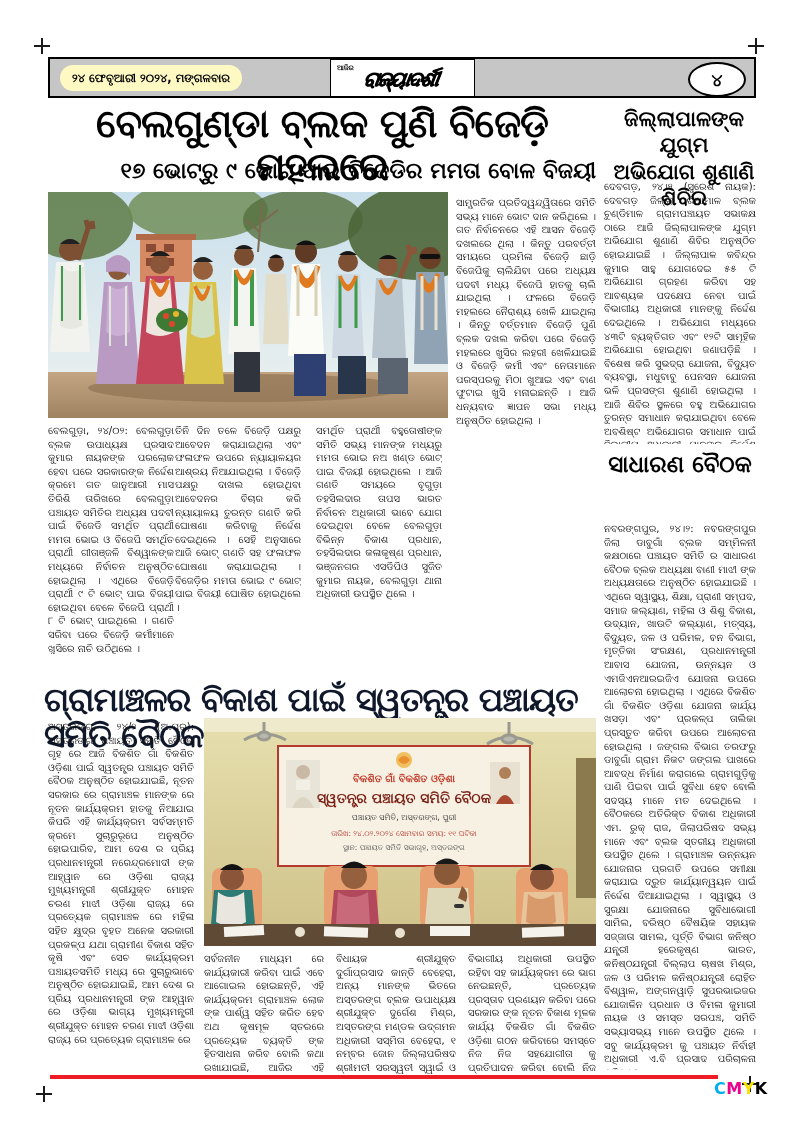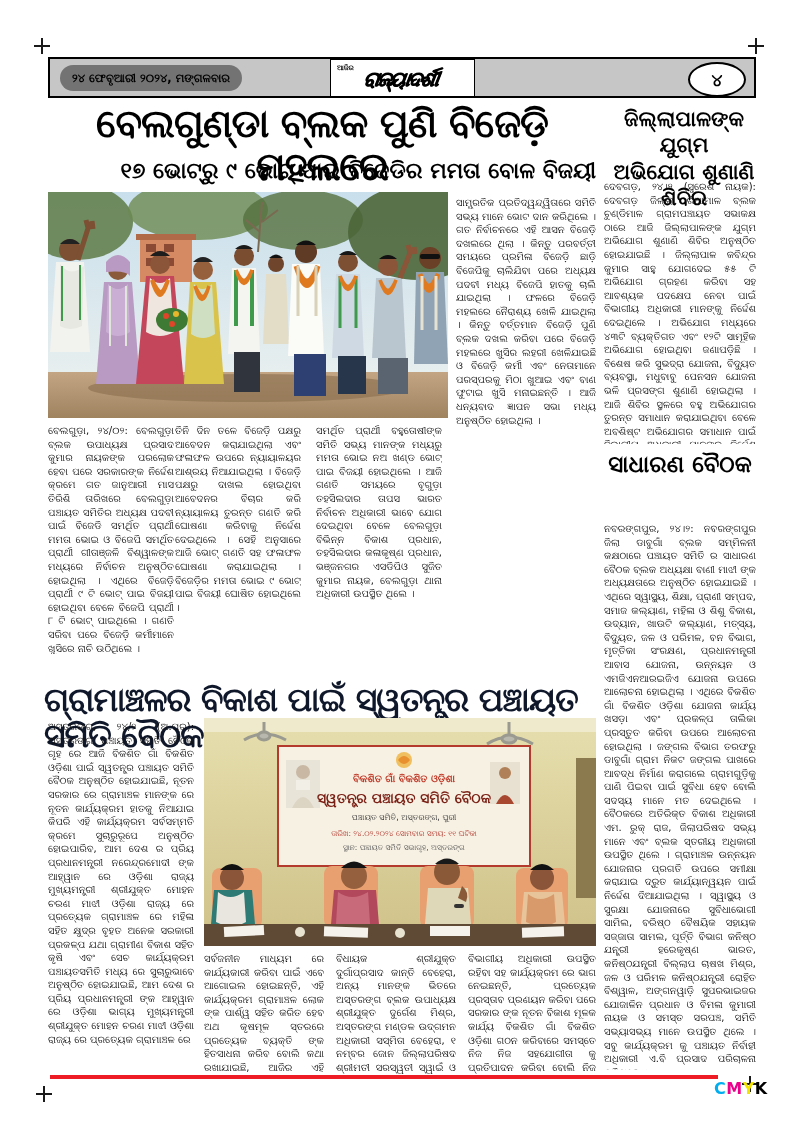--- a/index.html
+++ b/index.html
@@ -12,21 +12,21 @@
   .crop{position:absolute;width:16px;height:16px;}
   .crop:before,.crop:after{content:"";position:absolute;background:#1a1a1a;}
   .crop:before{left:7px;top:0;width:2px;height:16px;}
   .crop:after{left:0;top:7px;width:16px;height:2px;}
   
   .masthead-bar{
     left:48px;top:57px;width:708px;height:41px;background:#c6c6c6;
     border:2.5px solid #000;box-sizing:border-box;
   }
   .date-pill{
-    left:60px;top:65px;height:26px;background:#737373;border-radius:13px;
+    left:60px;top:65px;height:26px;background:#fef9c3;border-radius:13px;
     padding:0 12px;display:flex;align-items:center;font-size:11.5px;font-weight:bold;color:#000;
   }
   .logo-box{
     left:330px;top:59px;width:145px;height:38px;background:#fff;border:1.5px solid #000;
     box-sizing:border-box;display:flex;align-items:center;justify-content:center;overflow:hidden;
   }
   .page-oval{
     left:688px;top:62px;width:54px;height:31px;background:#fff;border:2px solid #000;
     border-radius:50%;display:flex;align-items:center;justify-content:center;
     font-size:17px;font-weight:bold;color:#000;

